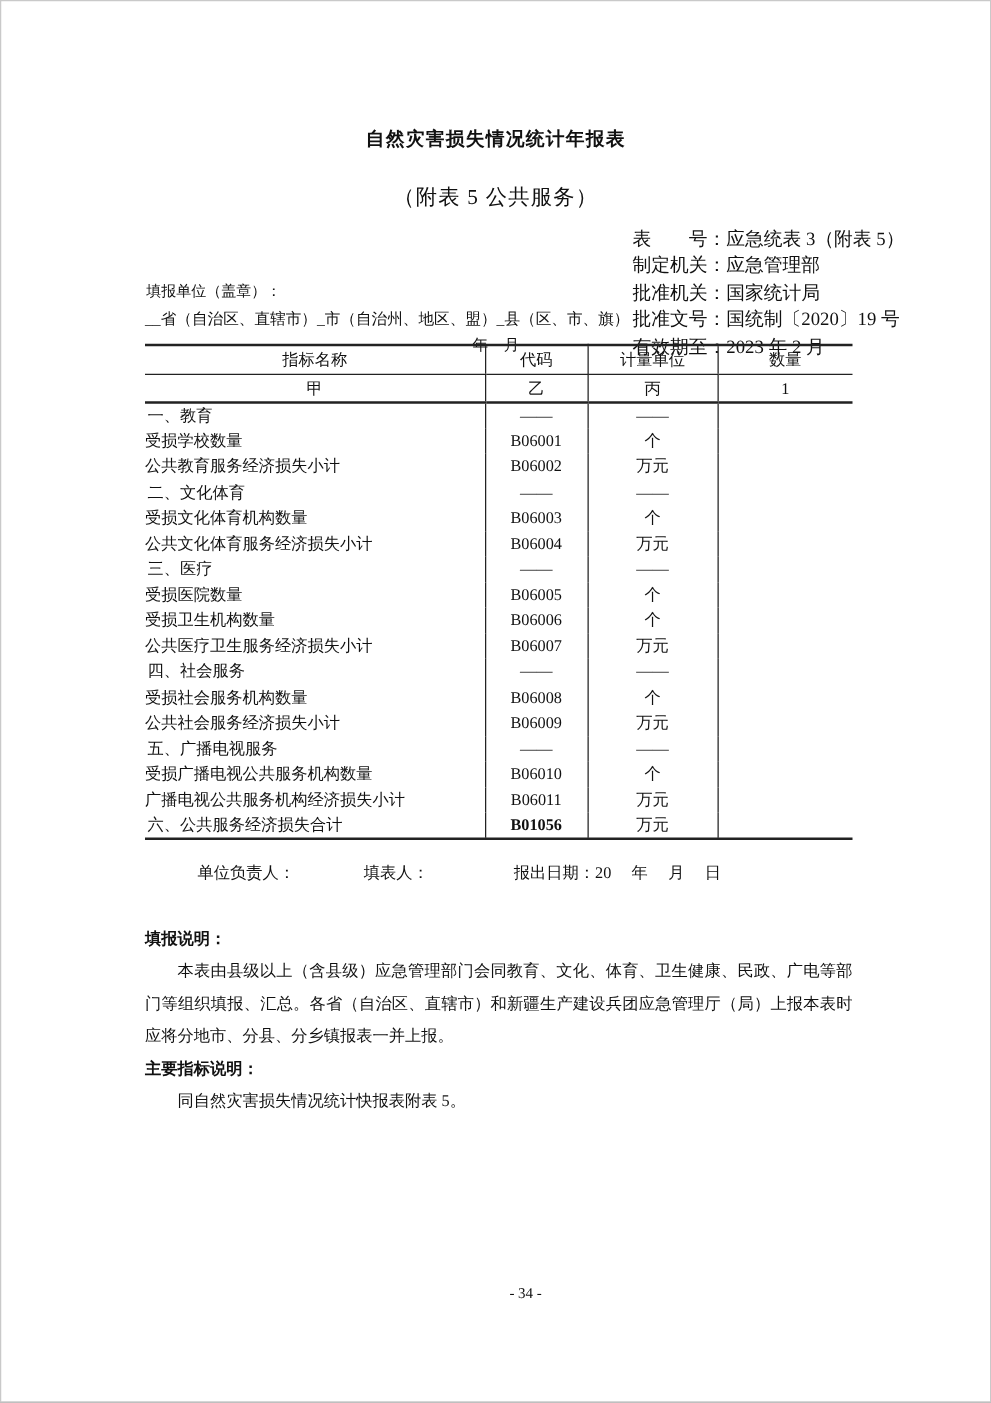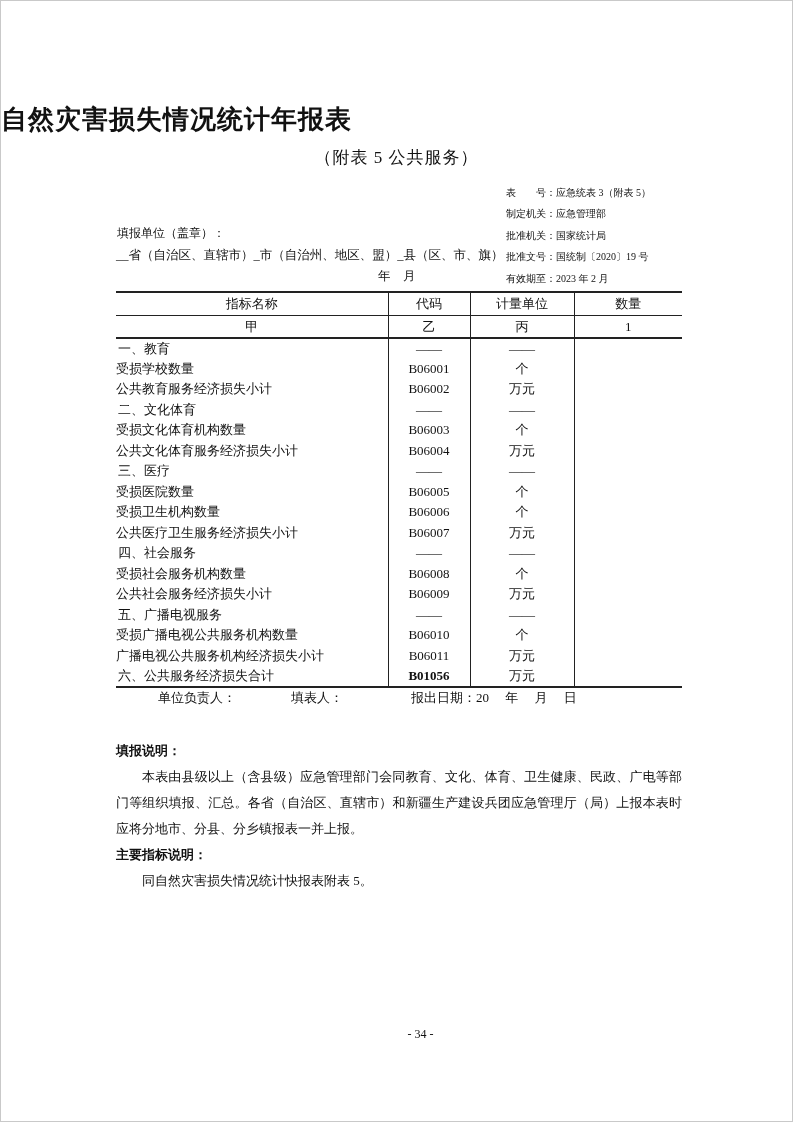--- a/index.html
+++ b/index.html
@@ -11,37 +11,37 @@
     background: #ffffff;
     border: 1px solid #c9c9c9;
     box-sizing: border-box;
     font-family: "Liberation Serif", "DejaVu Serif", serif;
     color: #111111;
     overflow: hidden;
   }
   .doc-title {
     position: absolute;
     top: 101px; left: 0; right: 0;
-    text-align: left;
+    text-align: center;
     font-family: "Liberation Sans", "DejaVu Sans", sans-serif;
-    font-size: 26px;
+    font-size: 15px;
     font-weight: bold;
     letter-spacing: 1px;
   }
   .doc-subtitle {
     position: absolute;
     top: 145px; left: 0; right: 0;
     text-align: center;
     font-size: 17px;
     letter-spacing: 1px;
   }
   .meta-right {
     position: absolute;
     left: 505px; top: 181px;
-    font-size: 10px;
+    font-size: 15px;
     line-height: 21.4px;
     white-space: nowrap;
   }
   .meta-left-unit {
     position: absolute;
     left: 116px; top: 224px;
     font-size: 12px;
     white-space: nowrap;
   }
   .meta-left-region {
@@ -51,21 +51,21 @@
     white-space: nowrap;
   }
   .meta-left-date {
     position: absolute;
     left: 377px; top: 267px;
     font-size: 12.5px;
     white-space: nowrap;
   }
   table.form-table {
     position: absolute;
-    left: 115px; top: 290px;
+    left: 115px; top: 274px;
     width: 566px;
     border-collapse: collapse;
     table-layout: fixed;
     font-size: 13px;
     border-top: 2px solid #222;
     border-bottom: 2px solid #222;
   }
   table.form-table th, table.form-table td {
     padding: 0;
     font-weight: normal;

